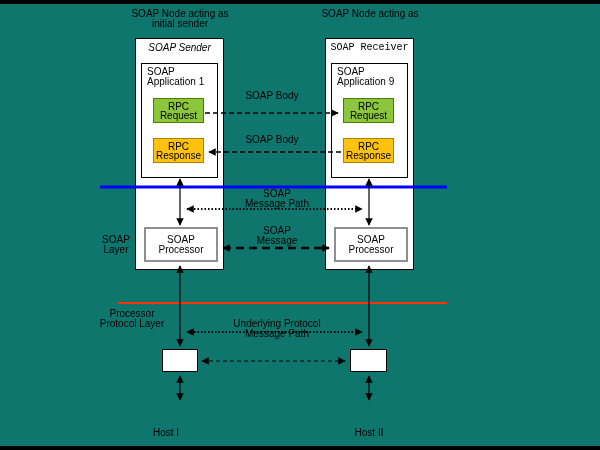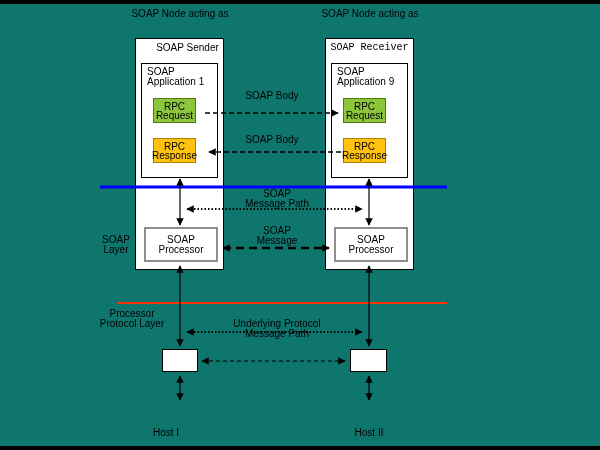--- a/index.html
+++ b/index.html
@@ -13,21 +13,21 @@
   .bar-top { top:0; }
   .bar-bottom { top:446px; }
 
   .box { position:absolute; border:1px solid #000; background:#fff; z-index:1; }
   .box-sender   { left:135px; top:38px;  width:89px; height:232px; }
   .box-receiver { left:325px; top:38px;  width:89px; height:232px; }
   .box-app1     { left:141px; top:63px;  width:77px; height:115px; }
   .box-app2     { left:331px; top:63px;  width:77px; height:115px; }
 
   .rpc {
-    position:absolute; width:43px; height:25px; z-index:2;
+    position:absolute; width:51px; height:25px; z-index:2;
     display:flex; flex-direction:column; align-items:center; justify-content:center;
     text-align:center; line-height:9px;
   }
   .rpc-request  { background:#8CC63C; border:1px solid #4E7A00; }
   .rpc-response { background:#FFC20E; border:1px solid #B08000; }
   .rpc-req-1  { left:153px; top:98px; }
   .rpc-resp-1 { left:153px; top:138px; }
   .rpc-req-2  { left:343px; top:98px; }
   .rpc-resp-2 { left:343px; top:138px; }
 
@@ -42,21 +42,21 @@
 
   .host { position:absolute; border:1px solid #000; background:#fff; z-index:2; }
   .host-1 { left:162px; top:349px; width:36px; height:23px; }
   .host-2 { left:350px; top:349px; width:37px; height:23px; }
 
   .label { position:absolute; line-height:10px; z-index:3; }
   .center { text-align:center; }
 
   .lbl-header-left  { left:118px; top:9px;  width:124px; }
   .lbl-header-right { left:308px; top:9px;  width:124px; }
-  .lbl-sender-title   { left:143px; top:43px; width:89px; }
+  .lbl-sender-title   { left:135px; top:43px; width:89px;font-style:italic; }
   .lbl-receiver-title { left:325px; top:43px; width:89px;font-family:Liberation Mono, monospace; }
   .lbl-app1 { left:147px; top:67px; }
   .lbl-app2 { left:337px; top:67px; }
   .lbl-soap-body-top    { left:232px; top:91px;  width:80px; }
   .lbl-soap-body-bottom { left:232px; top:135px; width:80px; }
   .lbl-msg-path { left:237px; top:189px; width:80px; }
   .lbl-message  { left:237px; top:226px; width:80px; }
   .lbl-soap-layer { left:95px; top:235px; width:42px; }
   .lbl-underlying-layer { left:92px; top:309px; width:80px; }
   .lbl-underlying-path  { left:227px; top:319px; width:100px; }
@@ -68,20 +68,21 @@
 </head>
 <body>
 
 <div id="stage">
 
   <div class="bar bar-top"></div>
   <div class="bar bar-bottom"></div>
 
   <div class="label center lbl-header-left">
     <div>SOAP Node acting as</div>
+    <div>initial sender</div>
   </div>
   <div class="label center lbl-header-right">
     <div>SOAP Node acting as</div>
   </div>
 
   <div class="box box-sender"></div>
   <div class="box box-receiver"></div>
   <div class="label center lbl-sender-title">SOAP Sender</div>
   <div class="label center lbl-receiver-title">SOAP Receiver</div>
 

